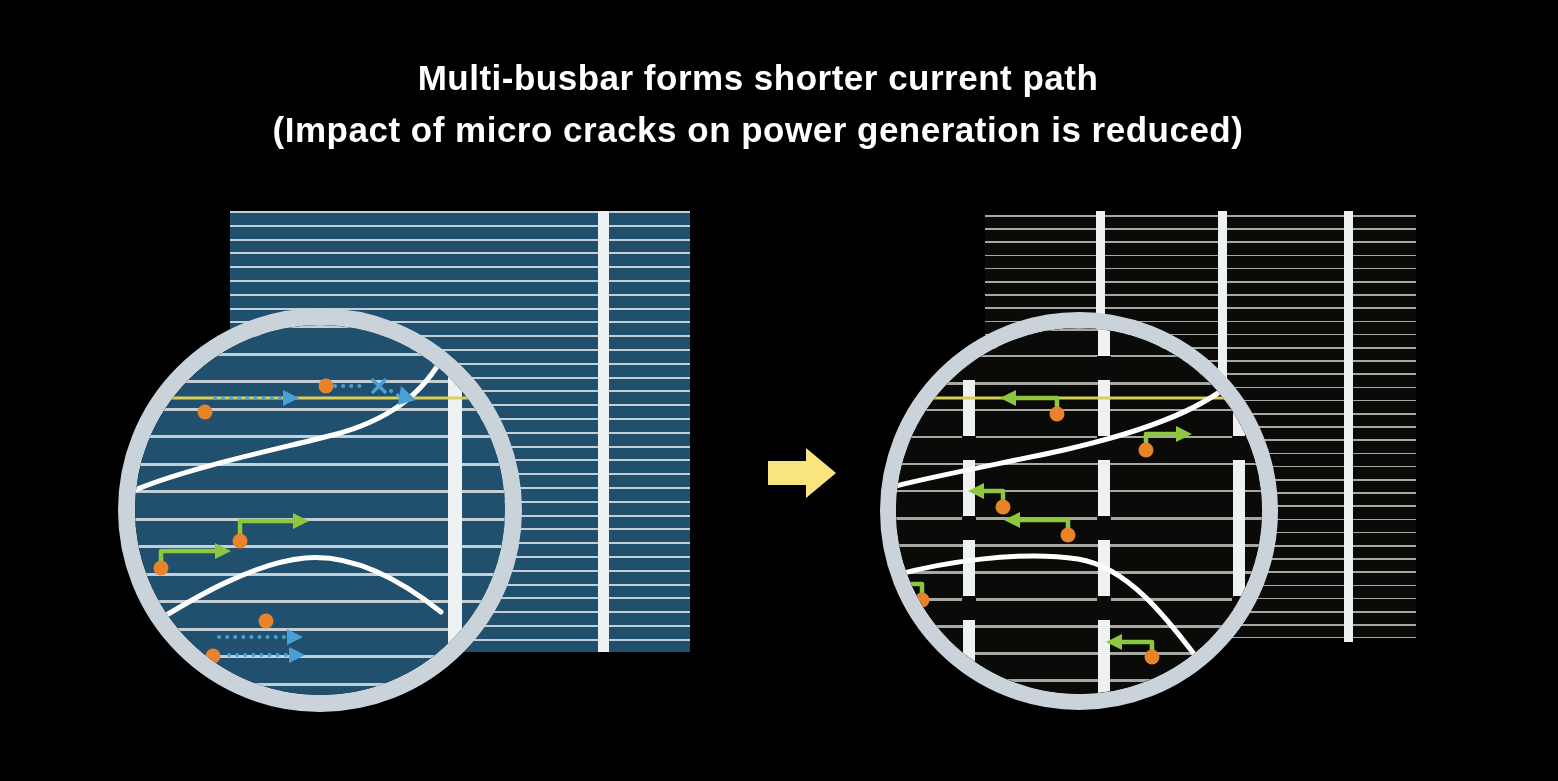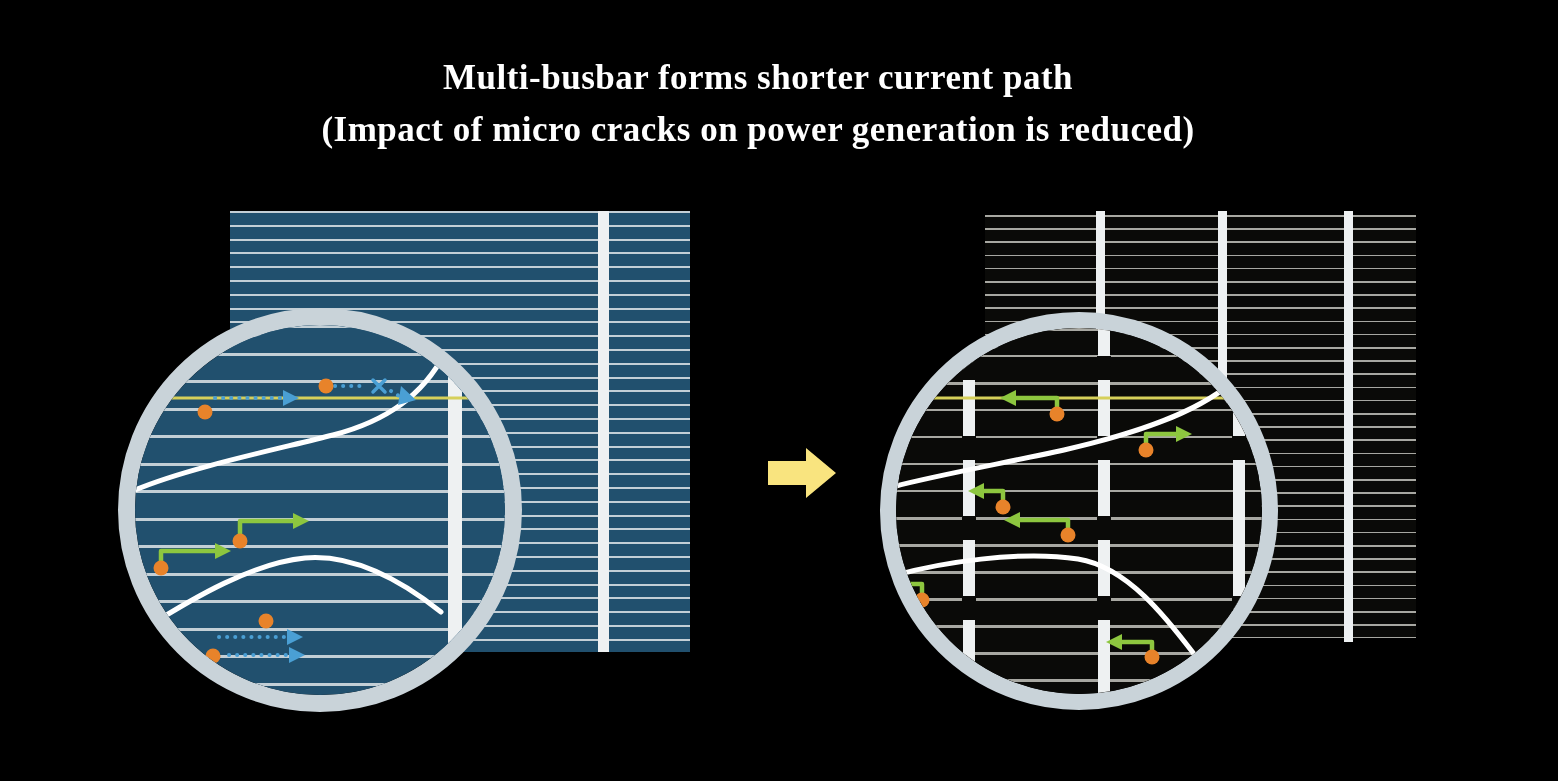--- a/index.html
+++ b/index.html
@@ -1,19 +1,19 @@
 <!DOCTYPE html>
 <html style="--background: #000000; --title_text: #ffffff; --cell_blue: #21506e; --cell_black: #0a0a08; --finger_line_blue: #c3cfd6; --finger_line_black: #a8a8a2; --busbar_white: #eef1f2; --lens_ring: #c9d3d9; --transition_arrow_yellow: #f9e47f; --electron_orange: #e8832a; --short_path_green: #8dc63f; --long_path_blue: #4a9fd4; --crack_white: #ffffff; --wire_yellow: #d6d05a;"><head>
 <meta charset="utf-8">
 <style>
   html,body { margin:0; padding:0; background:#000; }
   .canvas {
     position:relative; width:1416px; height:781px; overflow:hidden;
     background: var(--background, #000000);
-    font-family: Liberation Serif, serif;
+    font-family: Liberation Sans, sans-serif;
   }
 
   
   .title {
     position:absolute; top:52px; left:50px; width:100%;
     text-align:center; color: var(--title_text, #ffffff);
     font-weight:700; font-size:35px; line-height:52px; letter-spacing:0.5px;
   }
 
   

